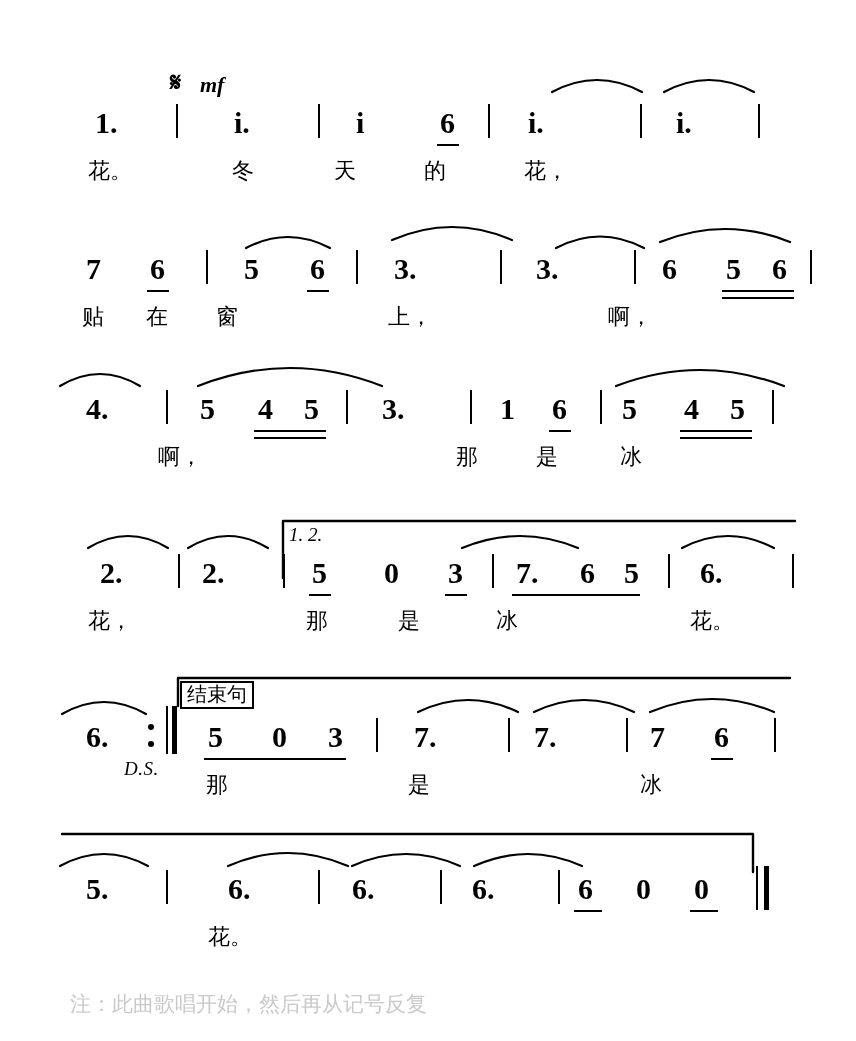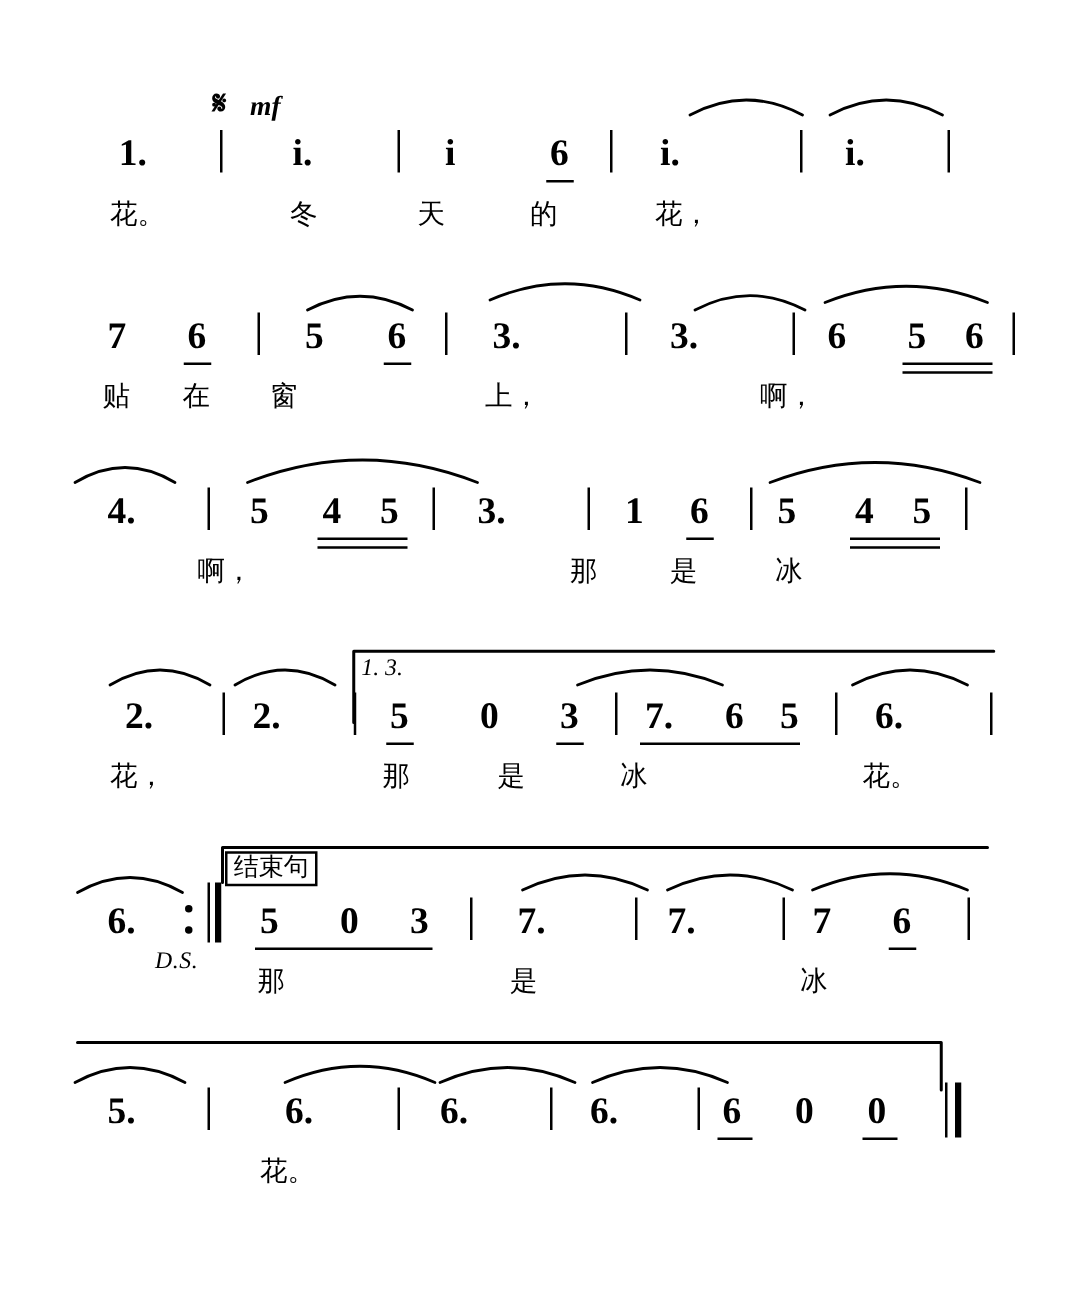--- a/index.html
+++ b/index.html
@@ -241,21 +241,21 @@
     <div class="beam" style="left:680px; top:437px; width:72px;"></div>
     <div class="barline" style="left:772px; top:390px; height:34px;"></div>
 
     <div class="lyric" style="left:158px; top:446px;">啊，</div>
     <div class="lyric" style="left:456px; top:446px;">那</div>
     <div class="lyric" style="left:536px; top:446px;">是</div>
     <div class="lyric" style="left:620px; top:446px;">冰</div>
   </div>
 
   <div>
-    <div class="volta-label" style="left:289px; top:524px;">1. 3.</div>
+    <div class="volta-label" style="left:289px; top:524px;">1. 2.</div>
 
     <div class="note" style="left:100px; top:558px;">2.</div>
     <div class="barline" style="left:178px; top:554px; height:34px;"></div>
     <div class="note" style="left:202px; top:558px;">2.</div>
     <div class="barline" style="left:283px; top:554px; height:34px;"></div>
     <div class="note" style="left:312px; top:558px;">5</div>
     <div class="beam" style="left:309px; top:594px; width:22px;"></div>
     <div class="note" style="left:384px; top:558px;">0</div>
     <div class="note" style="left:448px; top:558px;">3</div>
     <div class="beam" style="left:445px; top:594px; width:22px;"></div>
@@ -322,14 +322,15 @@
     <div class="note" style="left:694px; top:874px;">0</div>
     <div class="beam" style="left:574px; top:910px; width:28px;"></div>
     <div class="beam" style="left:690px; top:910px; width:28px;"></div>
 
     <div class="barline" style="left:756px; top:866px; height:44px;"></div>
     <div class="barline thick" style="left:764px; top:866px; height:44px;"></div>
 
     <div class="lyric" style="left:208px; top:926px;">花。</div>
   </div>
 
+  <div class="footer-note" style="left:70px; top:990px;">注：此曲歌唱开始，然后再从记号反复</div>
 
 </div>
 
 </body></html>

